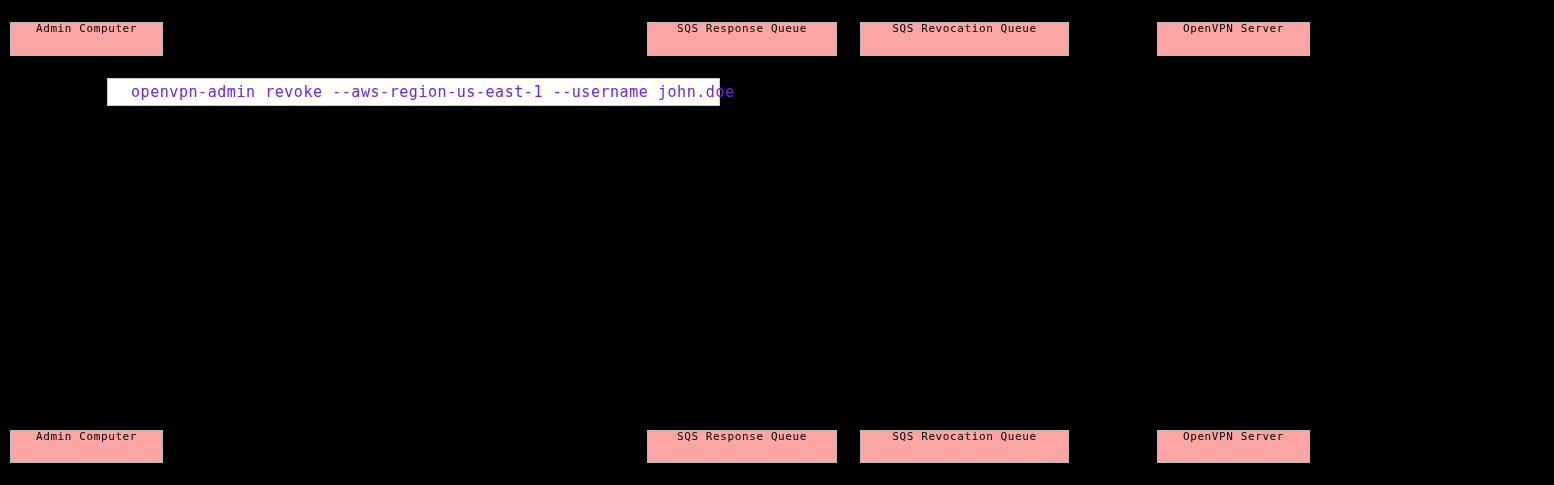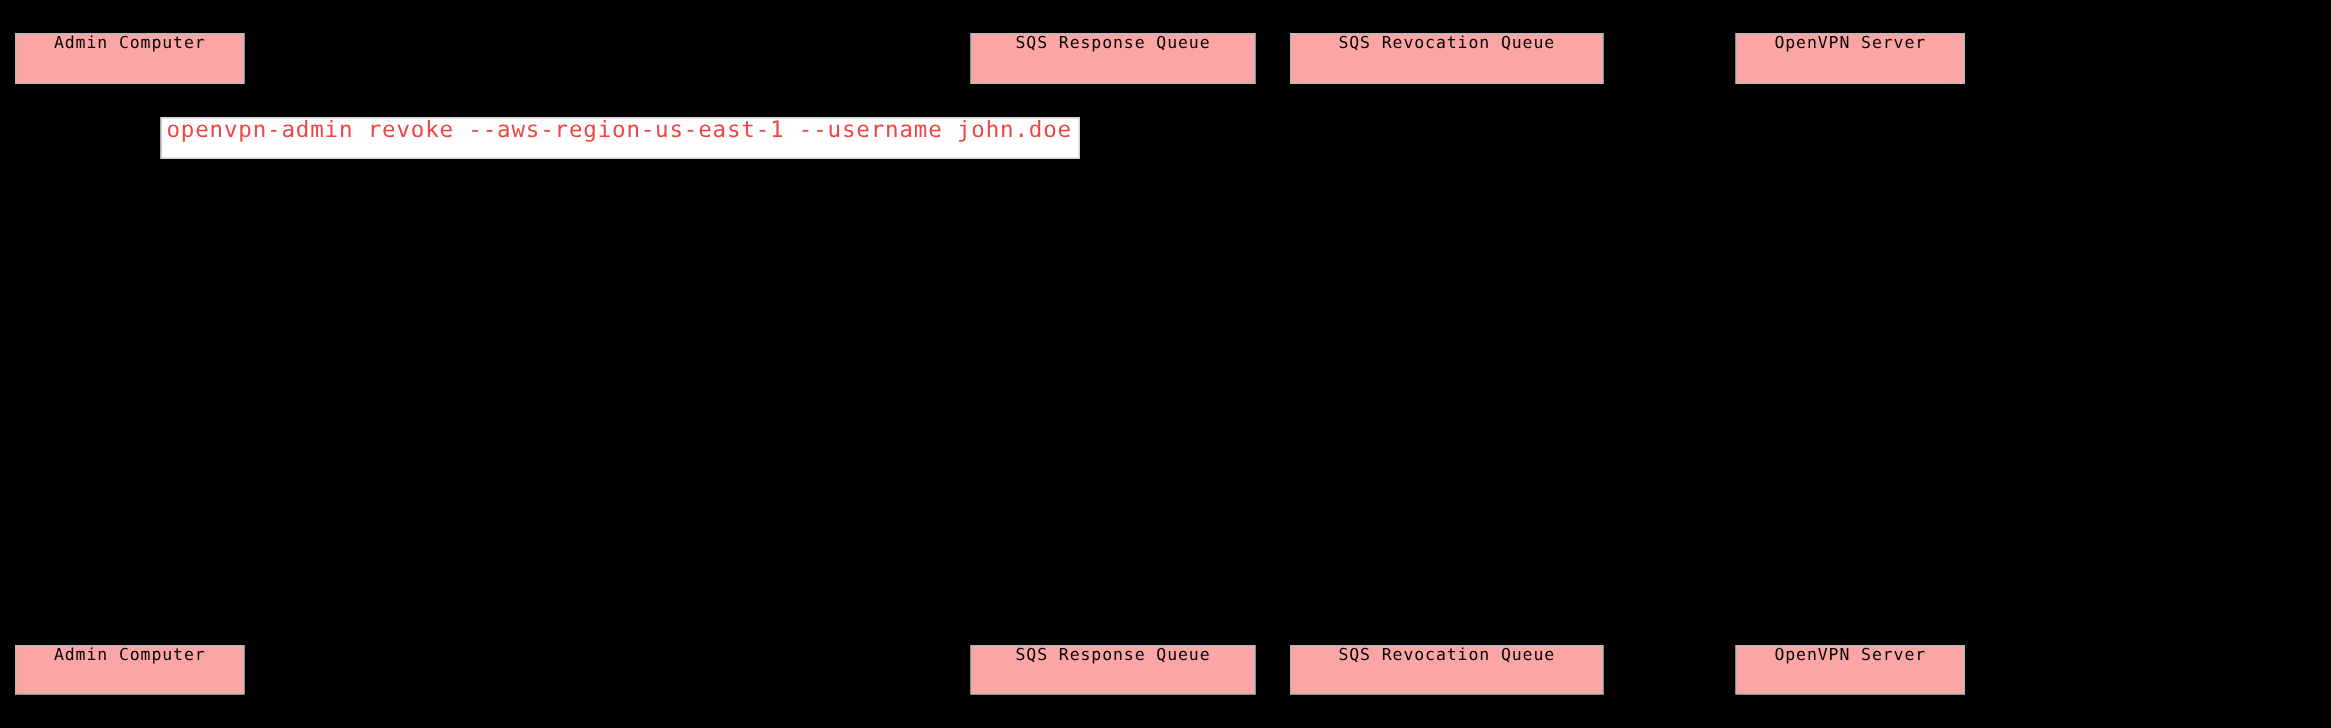--- a/index.html
+++ b/index.html
@@ -31,23 +31,24 @@
     letter-spacing: 0.6px;
     white-space: nowrap;
     user-select: none;
   }
   .msg-box {
     position: absolute;
     background: #ffffff;
     border: 1px solid #cfcfcf;
     box-sizing: border-box;
     display: flex;
+    align-items: center;
     justify-content: flex-start;
-    padding: 0 3px;
-    color: #ef4444;
+    padding: 0 23px;
+    color: #6d28d9;
     font-family: "DejaVu Sans Mono", "Liberation Mono", monospace;
     font-size: 15px;
     line-height: 1;
     letter-spacing: 0.55px;
     white-space: pre;
     user-select: none;
   }
   .lifeline {
     position: absolute;
     width: 1px;

